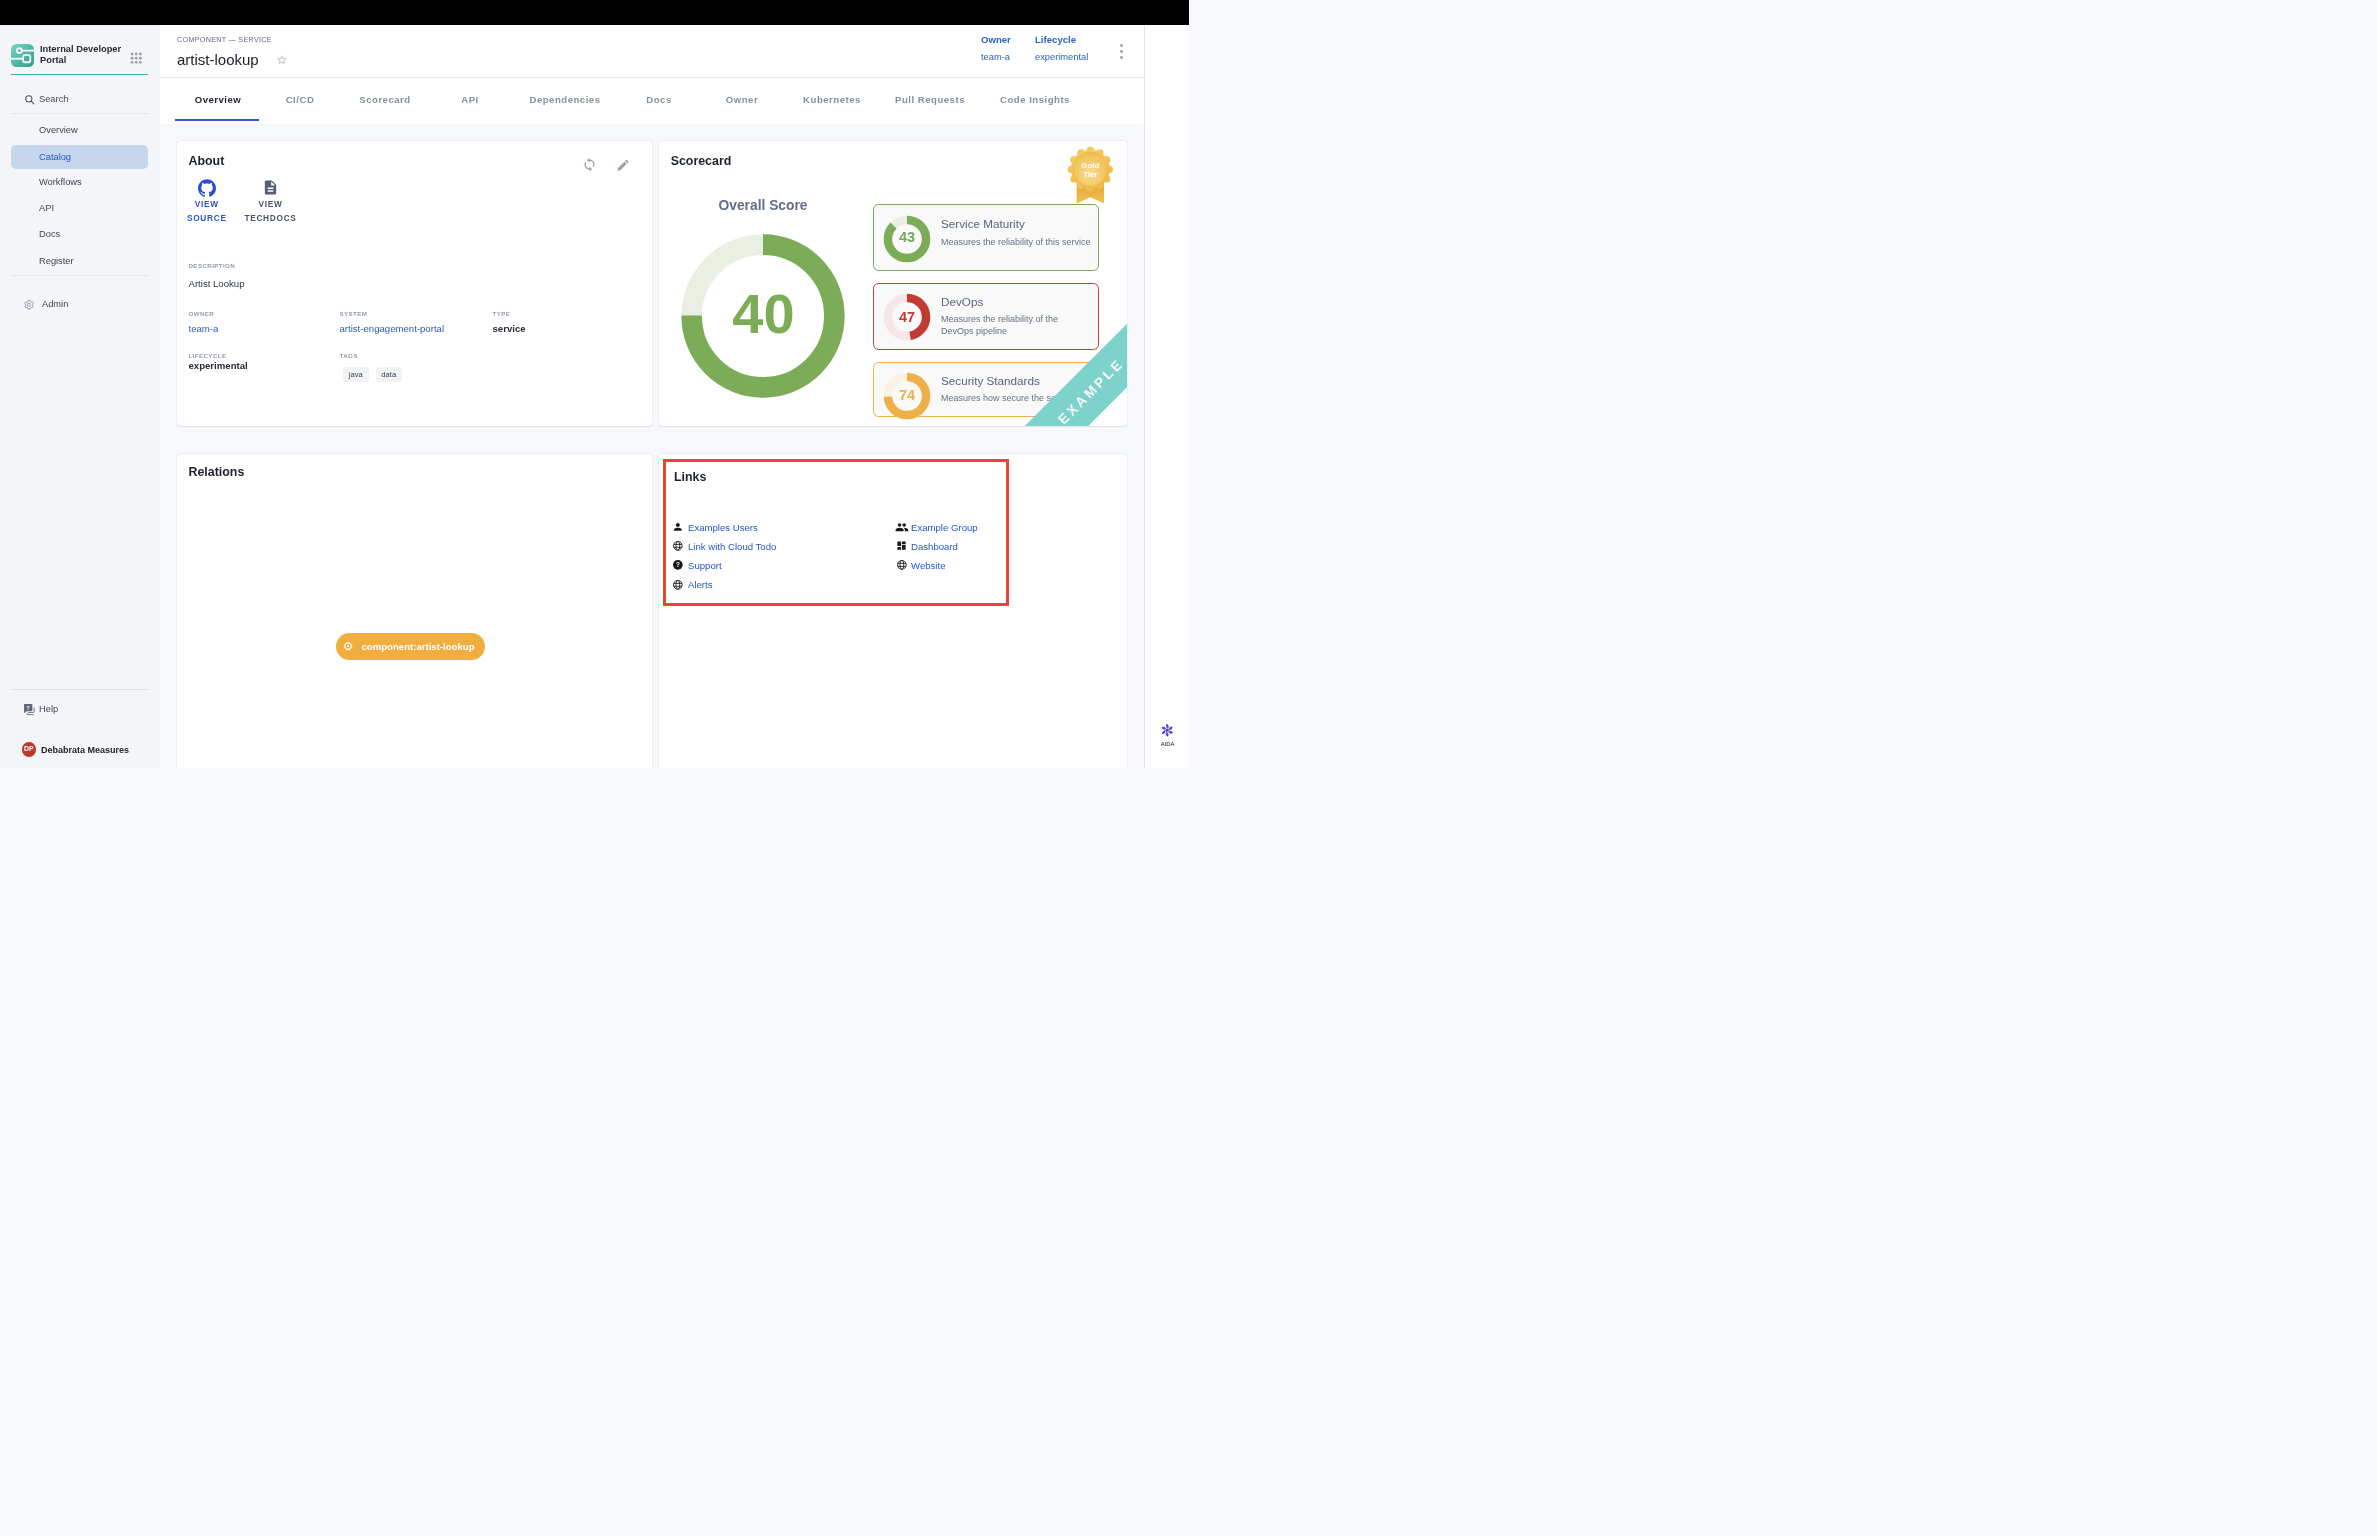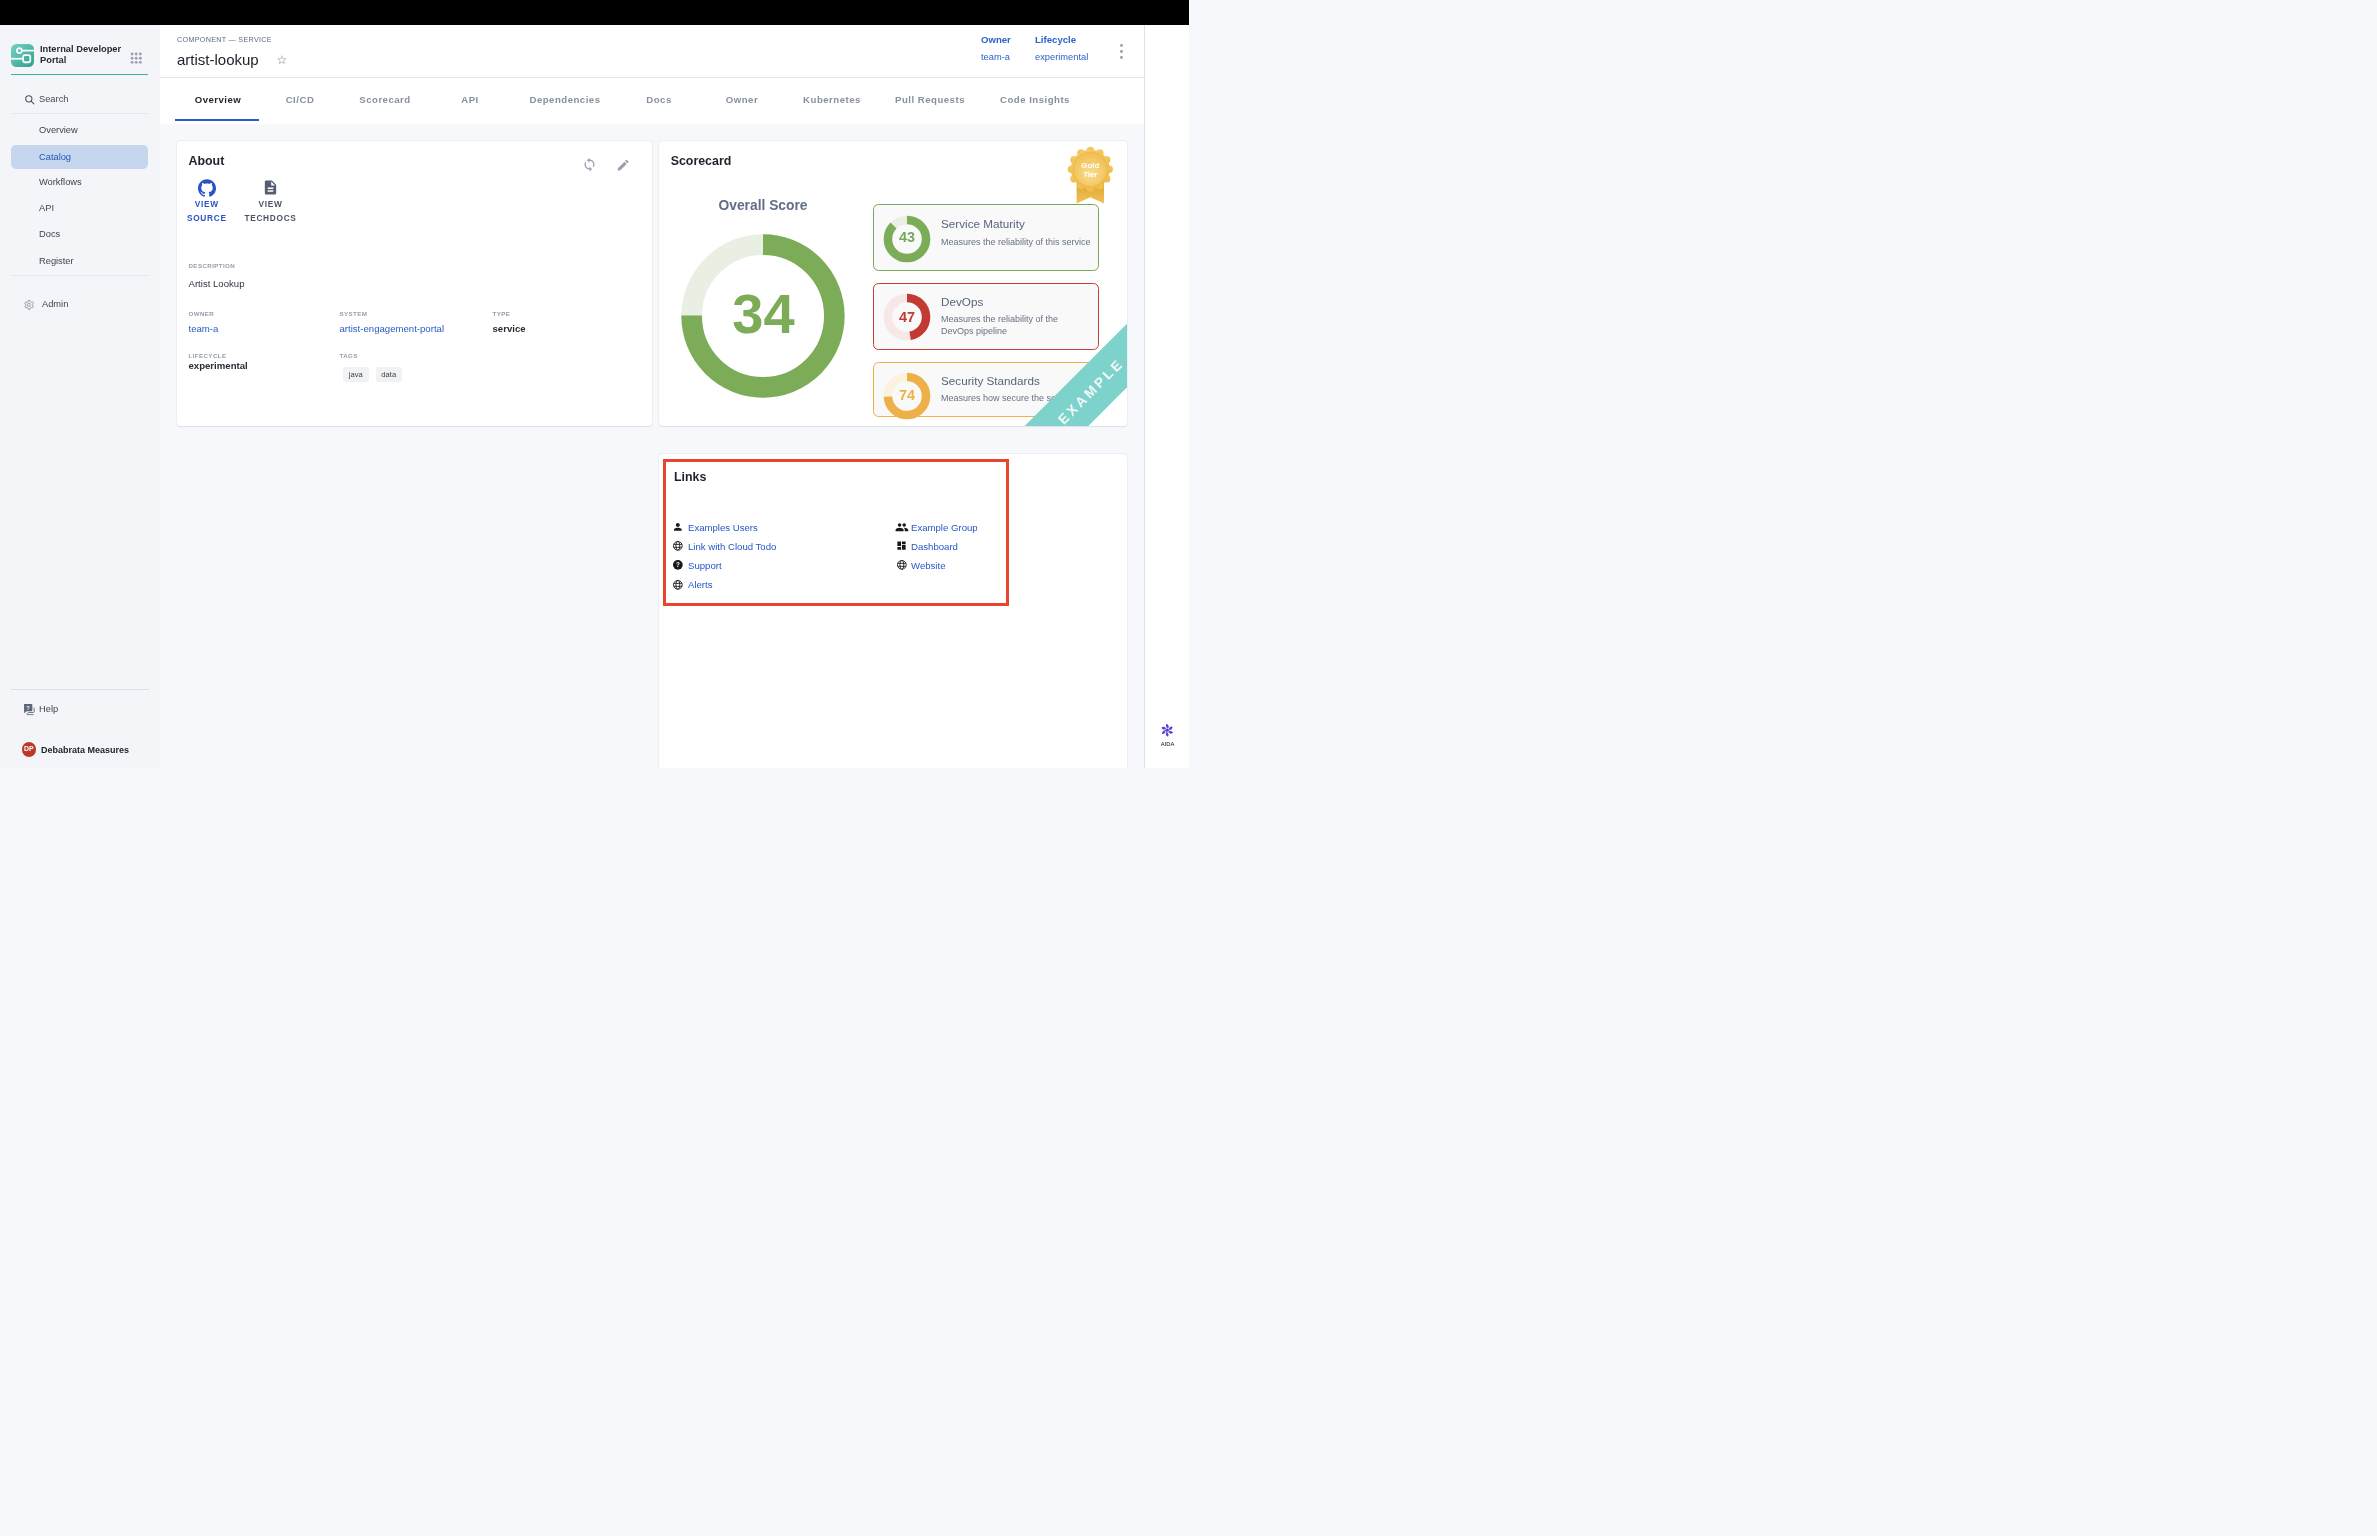--- a/index.html
+++ b/index.html
@@ -219,21 +219,21 @@
       </g>
       <circle cx="35" cy="34" r="25" fill="url(#inng)" stroke="#ecb94e" stroke-width="1.5"></circle>
       <text x="35" y="32.5" text-anchor="middle" font-size="11.5" font-weight="bold" fill="#fff">Gold</text>
       <text x="35" y="45" text-anchor="middle" font-size="11.5" font-weight="bold" fill="#fff">Tier</text>
     </svg></div>
     <div class="ovscore">Overall Score</div>
     <div class="abs" id="bigdonut" style="left:21.3px;top:92px"><svg width="166" height="166" viewBox="0 0 242 242">
       <circle cx="121" cy="121" r="104" fill="none" stroke="#e9efe3" stroke-width="30"></circle>
       <circle cx="121" cy="121" r="104" fill="none" stroke="#7cac57" stroke-width="30" stroke-dasharray="490.1 653.5" transform="rotate(-90 121 121)"></circle>
     </svg></div>
-    <div class="bignum">34</div>
+    <div class="bignum">40</div>
     <div class="sbox" style="top:63px;height:67px;border:1px solid #76a85c">
       <div class="abs" style="left:9px;top:9.5px"><svg width="48" height="48" viewBox="0 0 70 70">
         <circle cx="35" cy="35" r="27.8" fill="none" stroke="#e9efe3" stroke-width="12.4"></circle>
         <circle cx="35" cy="35" r="27.8" fill="none" stroke="#7cac57" stroke-width="12.4" stroke-dasharray="151.9 174.7" transform="rotate(-90 35 35)"></circle>
       </svg></div>
       <div class="snum" style="top:25px;color:#76a85c">43</div>
       <div class="t" style="top:13px">Service Maturity</div>
       <div class="s" style="top:31px">Measures the reliability of this service</div>
     </div>
     <div class="sbox" style="top:142px;height:67px;border:1px solid #c73f34">
@@ -249,20 +249,31 @@
       <div class="abs" style="left:9px;top:8.6px"><svg width="48" height="48" viewBox="0 0 70 70">
         <circle cx="35" cy="35" r="27.8" fill="none" stroke="#fbf3e0" stroke-width="12.4"></circle>
         <circle cx="35" cy="35" r="27.8" fill="none" stroke="#eeb049" stroke-width="12.4" stroke-dasharray="129.3 174.7" transform="rotate(-90 35 35)"></circle>
       </svg></div>
       <div class="snum" style="top:25px;color:#eeb049">74</div>
       <div class="t" style="top:12.4px">Security Standards</div>
       <div class="s" style="top:29px">Measures how secure the service is</div>
     </div>
     <div class="example">EXAMPLE</div>
   </div>
+  <div class="card" id="relations">
+    <div class="cardtitle" style="left:12px;top:12.4px">Relations</div>
+    <div class="pill">
+      <span class="abs" style="left:7.6px;top:8.3px"><svg width="10.3" height="10.3" viewBox="0 0 24 24" fill="none" stroke="#fff" stroke-width="2.2">
+              <rect x="5.5" y="5.5" width="13" height="13" rx="1.5"></rect>
+              <rect x="10" y="10" width="4" height="4" fill="#fff" stroke="none"></rect>
+              <path d="M9 5.5V2.5M12 5.5V2.5M15 5.5V2.5M9 21.5V18.5M12 21.5V18.5M15 21.5V18.5M5.5 9H2.5M5.5 12H2.5M5.5 15H2.5M21.5 9H18.5M21.5 12H18.5M21.5 15H18.5" stroke-width="1.9"></path>
+            </svg></span>
+      <span class="ptxt">component:artist-lookup</span>
+    </div>
+  </div>
   <div class="card" id="links">
     <div class="cardtitle" style="left:15px;top:16.5px">Links</div>
     <div class="redbox"></div>
     <div class="lico" style="left:12.7px;top:67px"><svg width="11.7" height="11.7" viewBox="0 0 24 24" fill="#17191c">
             <path d="M12 12c2.21 0 4-1.79 4-4s-1.79-4-4-4-4 1.79-4 4 1.79 4 4 4zm0 2c-2.67 0-8 1.34-8 4v2h16v-2c0-2.66-5.33-4-8-4z"></path>
           </svg></div>
     <div class="lrow" style="left:29px;top:69px">Examples Users</div>
     <div class="lico" style="left:12.7px;top:86px"><svg width="11.7" height="11.7" viewBox="0 0 24 24" fill="none" stroke="#17191c" stroke-width="1.8">
             <circle cx="12" cy="12" r="9"></circle>
             <ellipse cx="12" cy="12" rx="4" ry="9"></ellipse>

